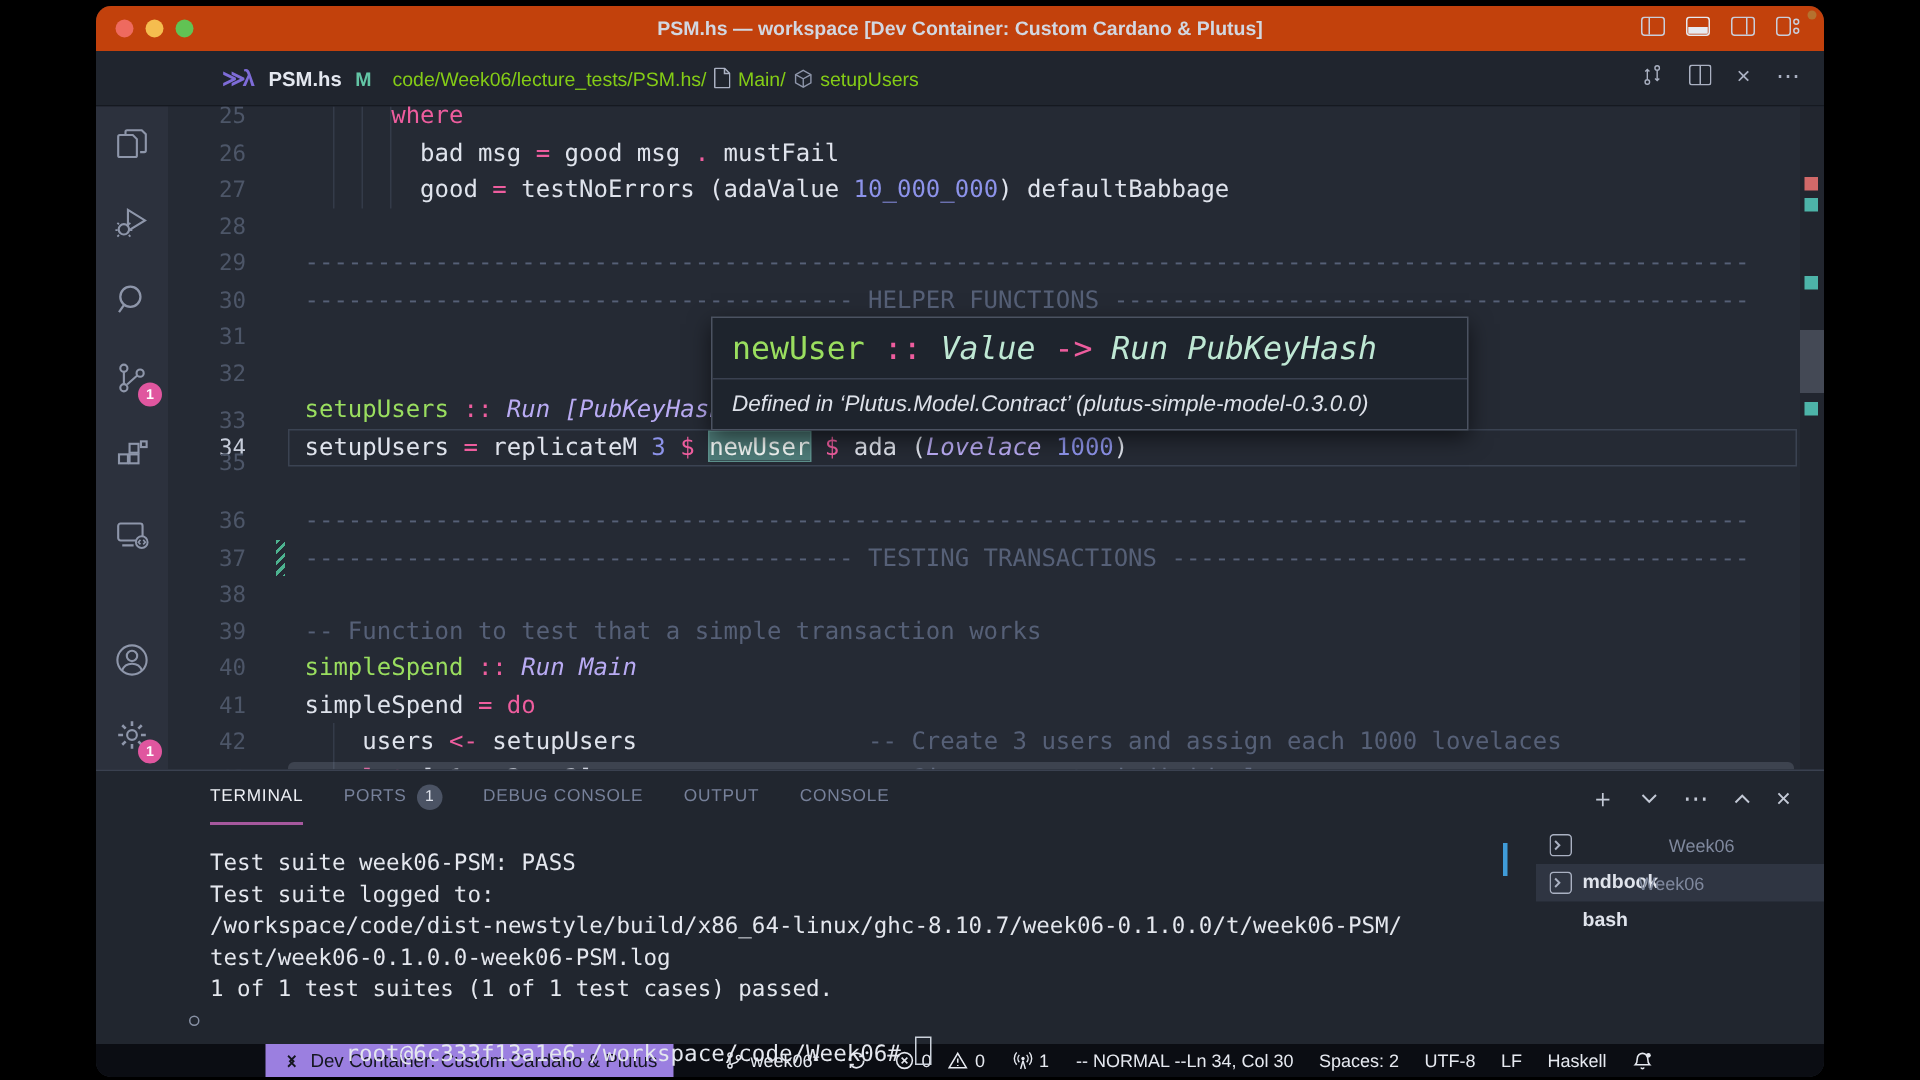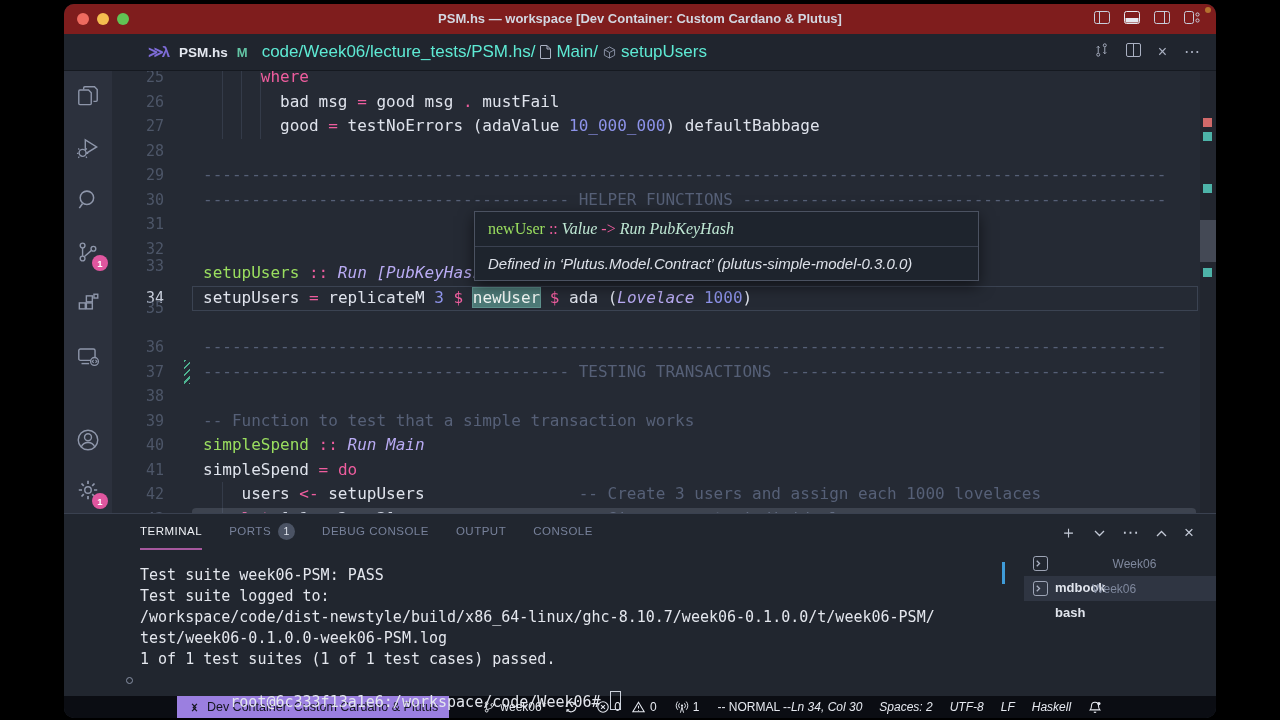--- a/index.html
+++ b/index.html
@@ -2,36 +2,36 @@
 <html><head>
 <meta charset="utf-8">
 <style>
   html,body{margin:0;padding:0;background:#000;}
   .stage{position:relative;width:1280px;height:720px;background:#000;overflow:hidden;
          font-family:"Liberation Sans",sans-serif;-webkit-font-smoothing:antialiased;}
   .window{position:absolute;left:64px;top:4px;width:1152px;height:714px;border-radius:10px;
           overflow:hidden;background:#252a34;display:flex;flex-direction:column;
           box-shadow:0 10px 40px rgba(0,0,0,.8);}
   
-  .titlebar{position:relative;height:30px;flex:none;background:#7f1d1d;}
+  .titlebar{position:relative;height:30px;flex:none;background:#c2410c;}
   .traffic{position:absolute;left:13px;top:9px;display:flex;gap:8px;}
   .tl{width:12px;height:12px;border-radius:50%;}
   .tl.r{background:#ee6a5f}.tl.y{background:#f5bd4f}.tl.g{background:#61c354}
   .wtitle{position:absolute;left:0;right:0;top:0;height:30px;line-height:30px;text-align:center;
           color:#d2d7e1;font-size:13px;font-weight:bold;}
   .laybtns{position:absolute;right:16px;top:7px;display:flex;gap:14px;align-items:center;}
   .laybtns svg{display:block}
   .notifdot{position:absolute;right:5px;top:3px;width:6px;height:6px;border-radius:50%;background:#b5722f;}
   
   .tabrow{height:36px;flex:none;background:#20252e;border-bottom:1px solid #151920;
           display:flex;align-items:center;padding-left:84px;position:relative;}
   .hsicon{color:#7e6cd8;font-size:15px;font-weight:bold;letter-spacing:-2px;margin-right:9px;}
   .tabfile{color:#e4e8f0;font-size:13.5px;font-weight:bold;}
   .modbadge{color:#63c5a5;font-size:13px;font-weight:bold;margin-left:9px;}
-  .crumbs{display:flex;align-items:center;gap:5px;margin-left:14px;color:#5eead4;font-size:17px;}
+  .crumbs{display:flex;align-items:center;gap:5px;margin-left:14px;color:#84cc16;font-size:13px;}
   .crumbs svg{flex:none}
   .tabactions{position:absolute;right:16px;top:0;height:36px;display:flex;gap:17px;align-items:center;color:#aab1c2;}
   .tabactions .txtico{font-size:16px;line-height:1;}
   
   .main{flex:1;display:flex;min-height:0;}
   .activity{width:48px;flex:none;background:#2c313d;position:relative;display:flex;flex-direction:column;align-items:center;padding-top:12px;gap:26px;}
   .abtn{position:relative;width:26px;height:26px;flex:none;}
   .abtn svg{display:block}
   .abadge{position:absolute;right:-7px;bottom:-6px;min-width:16px;height:16px;border-radius:9px;
           background:#e0569f;color:#fff;font-size:9.5px;font-weight:bold;display:flex;align-items:center;justify-content:center;}
@@ -54,21 +54,21 @@
   #current-line{position:absolute;left:80px;right:18px;height:25px;border:1px solid #3b4352;box-sizing:border-box;}
   .iguide{position:absolute;width:1px;background:#343b49;}
   .hscroll{position:absolute;left:80px;right:20px;top:437px;height:8px;border-radius:4px;background:rgba(151,160,179,.22);}
   .ruler{position:absolute;right:0;top:0;width:16px;height:100%;background:rgba(0,0,0,.08);}
   .rth{position:absolute;right:0;top:149px;width:16px;height:42px;background:rgba(170,180,200,.25);}
   .mk{position:absolute;right:4px;width:9px;height:9px;}
   .mk.red{background:#d16969}.mk.teal{background:#4db3a8}
   
   .tooltip{position:absolute;left:362px;top:140px;width:503px;z-index:6;background:#1e242d;
            border:1px solid #4b5261;box-shadow:0 5px 14px rgba(0,0,0,.55);}
-  .tt-sig{padding:8px 13px;font-size:16px;white-space:pre;font-family:Liberation Serif, serif;}
+  .tt-sig{padding:8px 13px;font-size:21px;white-space:pre;}
   .tt-div{height:1px;background:#3a4150;}
   .tt-doc{padding:8px 13px;font-family:"Liberation Sans",sans-serif;font-style:italic;
           font-size:15px;color:#dde1e9;white-space:nowrap;}
   
   .panel{flex:none;height:182px;background:#21262f;border-top:1px solid #3a4150;position:relative;}
   .ptabs{display:flex;align-items:stretch;height:36px;padding-left:76px;gap:27px;}
   .ptab{display:flex;align-items:center;gap:7px;font-size:11.5px;letter-spacing:.5px;color:#77819a;
         border-bottom:2px solid rgba(0,0,0,0);box-sizing:border-box;}
   .ptab.active{color:#eef0f5;border-bottom-color:#a6589e;}
   .pbadge{min-width:17px;height:17px;border-radius:9px;background:#4b5364;color:#dfe3ec;font-size:10.5px;
@@ -86,21 +86,21 @@
   .trow.sel{background:#2f3542;}
   .tname{color:#e0e4ec;font-size:13px;font-weight:bold;margin-top:48px;}
   .tws{color:#7f889d;font-size:12px;}
   
   .statusbar{flex:none;height:22px;background:#0b0d13;display:flex;justify-content:center;
              align-items:center;font-size:12px;color:#e6e9f0;}
   .sleft{display:flex;align-items:center;height:100%;gap:18px;}
   .remote{height:100%;background:#9b7fe0;color:#14161f;display:flex;align-items:center;gap:6px;
           padding:0 11px;font-size:12.5px;}
   .sitem{display:flex;align-items:center;gap:4px;white-space:nowrap;}
-  .sright{display:flex;align-items:center;gap:17px;padding-right:1px;font-style:italic;}
+  .sright{display:flex;align-items:center;gap:17px;padding-right:1px;}
   .ml16{margin-left:16px;}
 </style>
 </head>
 <body>
 
 <div class="stage">
   <div class="window">
 
     <div class="titlebar">
       <div class="traffic">
@@ -253,21 +253,21 @@
         <div id="current-line" style="top: 214.95px;"></div>
         <div id="gutter">
             <div class="gnum" style="top: -6px;">25</div>
             <div class="gnum" style="top: 18.55px;">26</div>
             <div class="gnum" style="top: 43.1px;">27</div>
             <div class="gnum" style="top: 67.65px;">28</div>
             <div class="gnum" style="top: 92.2px;">29</div>
             <div class="gnum" style="top: 116.75px;">30</div>
             <div class="gnum" style="top: 141.3px;">31</div>
             <div class="gnum" style="top: 165.85px;">32</div>
-            <div class="gnum" style="top: 183px;">33</div>
+            <div class="gnum" style="top: 197px;">33</div>
             <div class="gnum cur" style="top: 214.95px;">34</div>
             <div class="gnum" style="top: 225px;">35</div>
             <div class="gnum" style="top: 264.05px;">36</div>
             <div class="gnum" style="top: 288.6px;">37</div>
             <div class="chg" style="top: 288.6px;"></div>
             <div class="gnum" style="top: 313.15px;">38</div>
             <div class="gnum" style="top: 337.7px;">39</div>
             <div class="gnum" style="top: 362.25px;">40</div>
             <div class="gnum" style="top: 386.8px;">41</div>
             <div class="gnum" style="top: 411.35px;">42</div>

